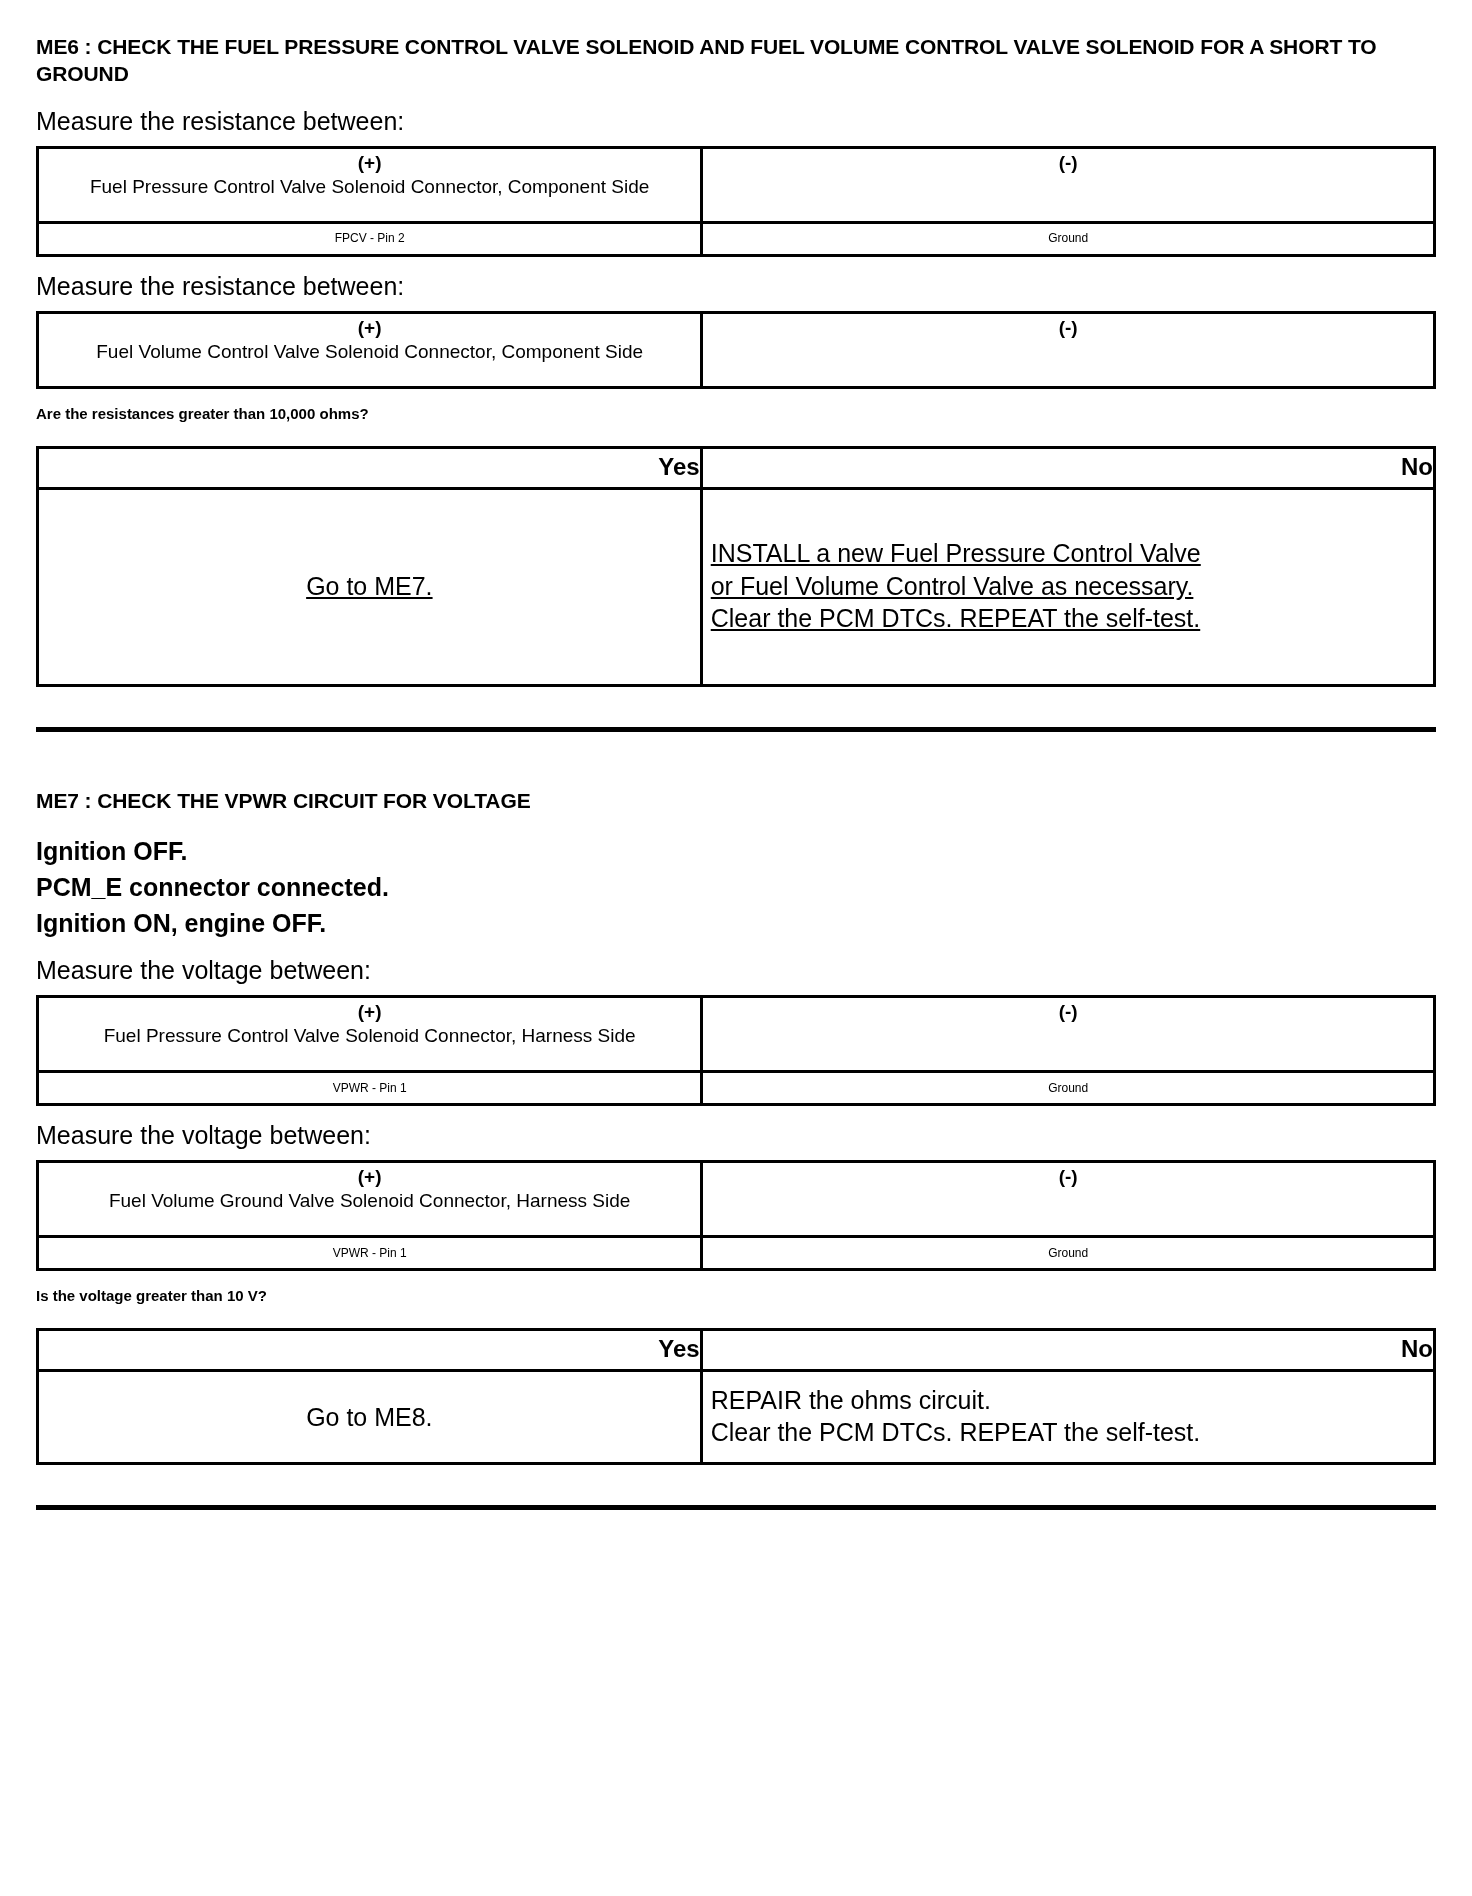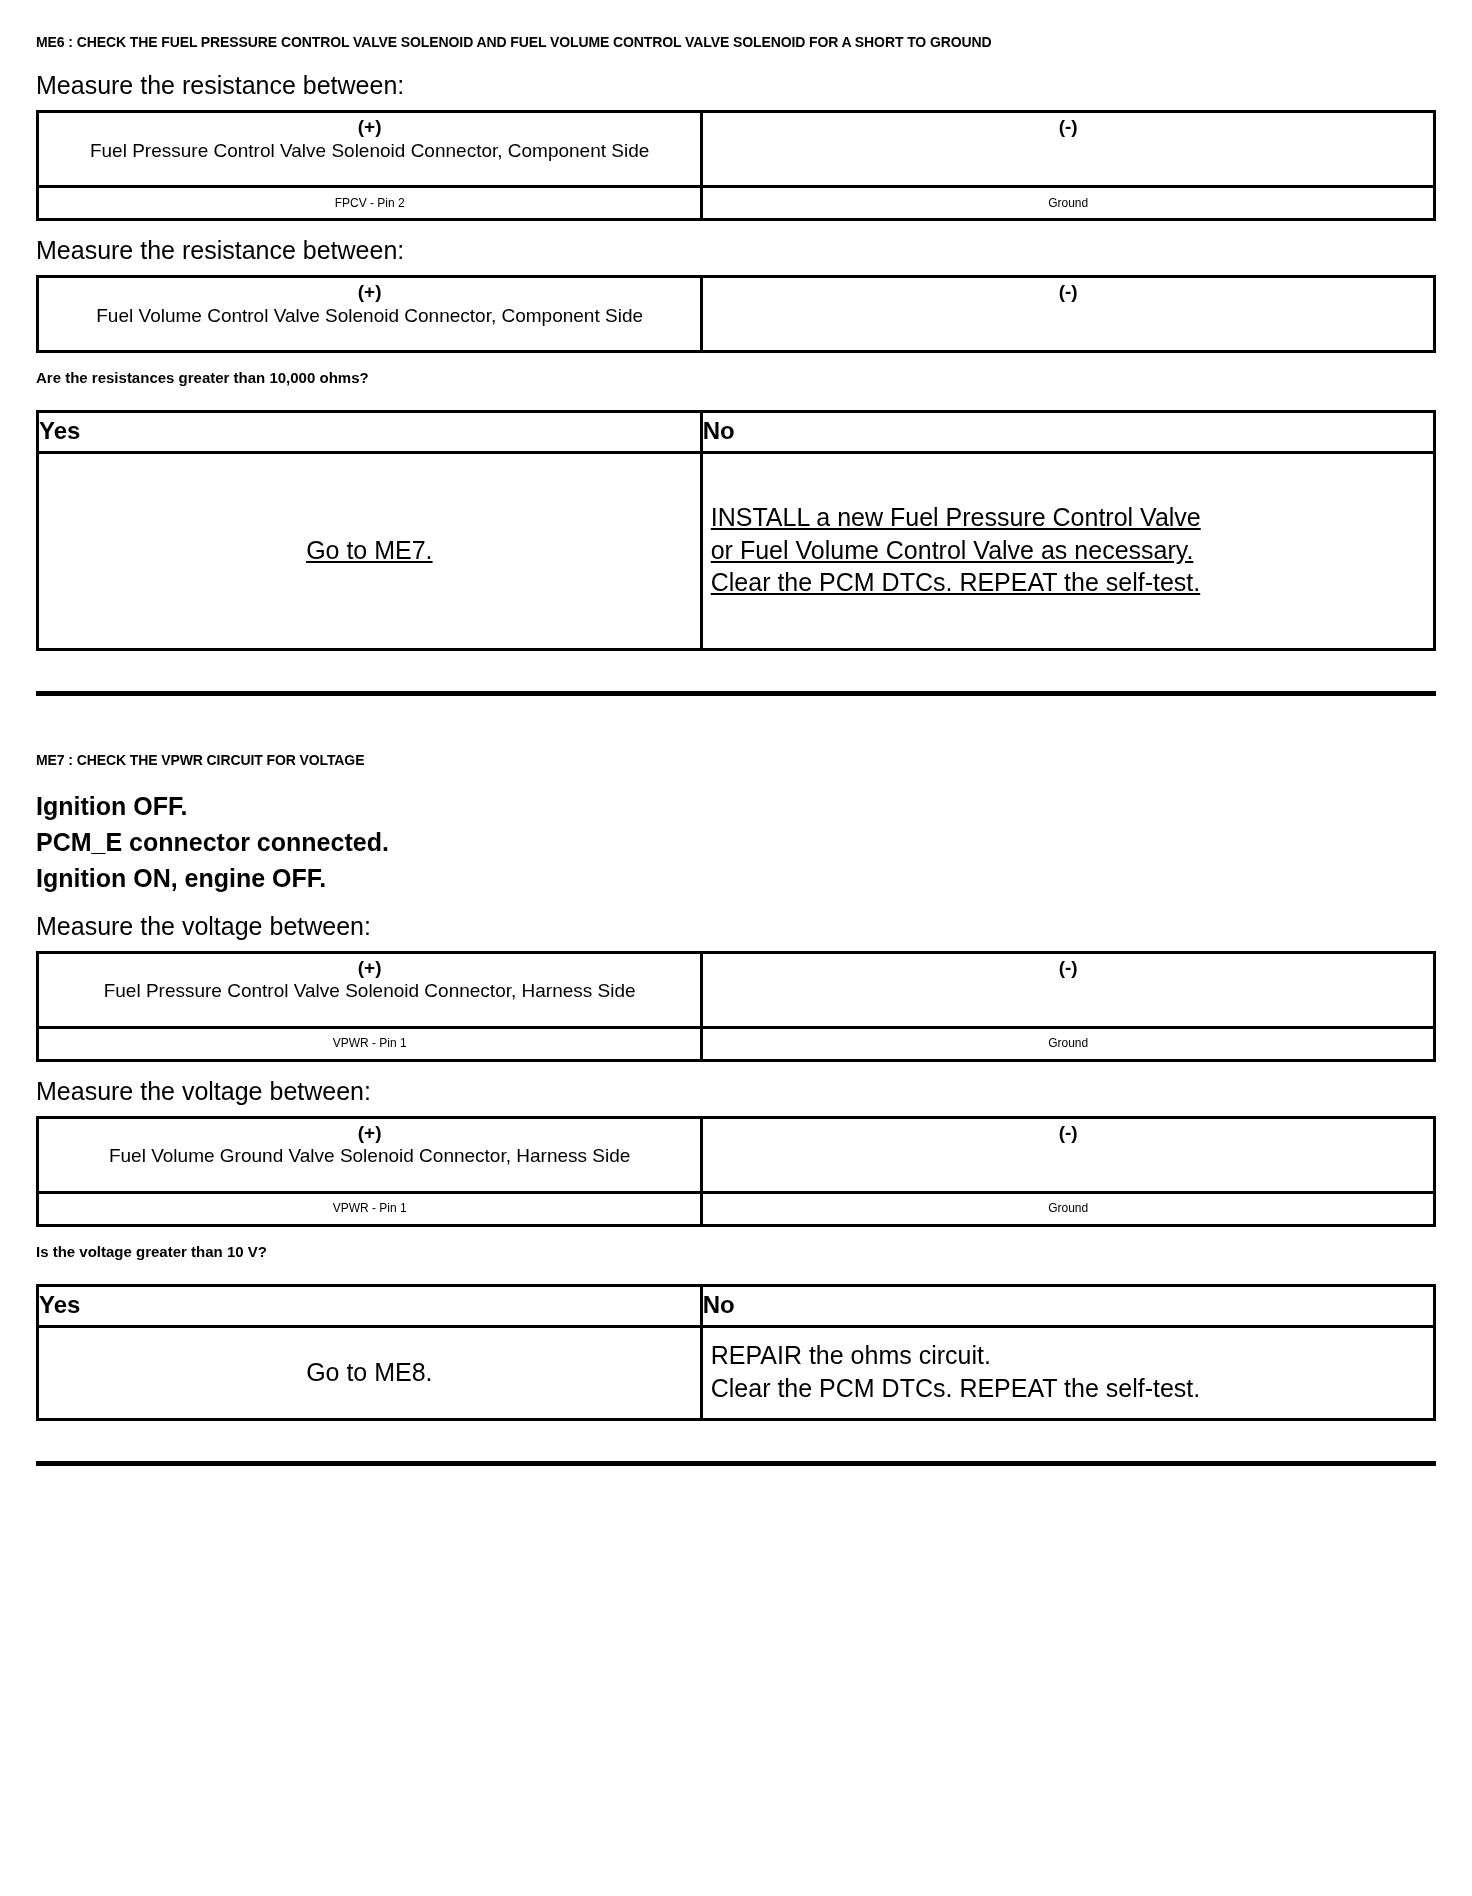--- a/index.html
+++ b/index.html
@@ -11,21 +11,21 @@
     width: 1472px;
     min-height: 1896px;
     font-family: "Liberation Sans", sans-serif;
     color: #000000;
   }
   .page {
     padding: 34px 36px 20px 36px;
     box-sizing: border-box;
   }
   .step-title {
-    font-size: 14px;
+    font-size: 21px;
     font-weight: bold;
     line-height: 1.28;
     letter-spacing: -0.1px;
     margin: 0 0 18px 0;
   }
   .lead {
     font-size: 25px;
     line-height: 1.2;
     margin: 14px 0 10px 0;
     font-weight: 400;
@@ -79,21 +79,21 @@
     border-collapse: collapse;
     width: 100%;
     table-layout: fixed;
     margin: 24px 0 0 0;
   }
   table.yn td {
     border: 3px solid #000;
     vertical-align: middle;
   }
   table.yn td.hdr {
-    text-align: left;
+    text-align: right;
     font-size: 24px;
     font-weight: bold;
     padding: 4px 0 6px 0;
   }
   table.yn td.cell-yes {
     text-align: center;
     font-size: 25px;
     padding: 12px 8px;
   }
   table.yn td.cell-no {

